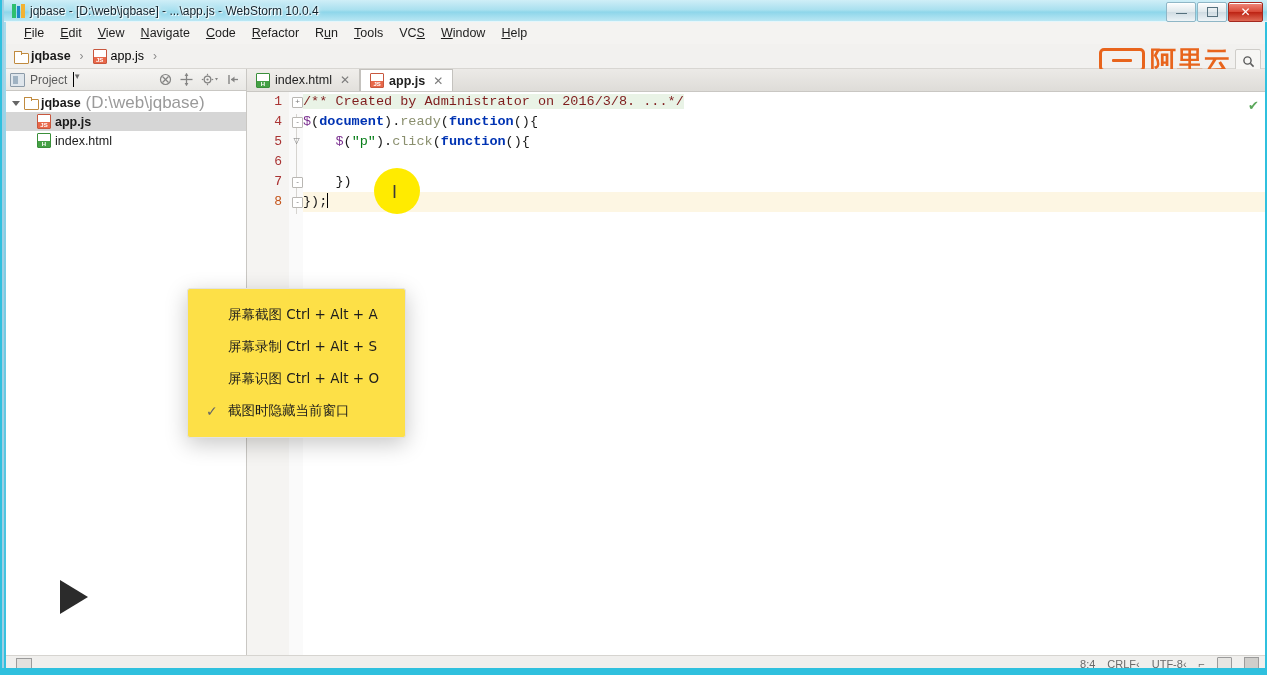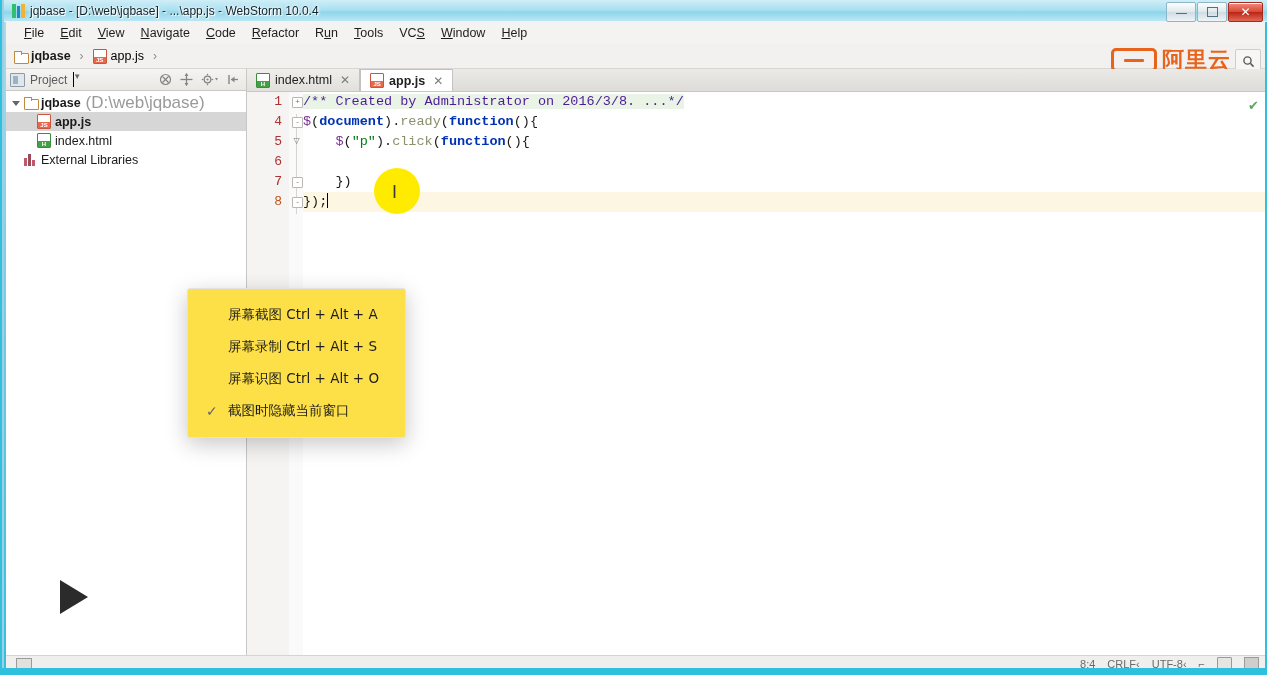--- a/index.html
+++ b/index.html
@@ -100,21 +100,21 @@
   .minjs-ico .sq{position:absolute;right:0;top:1px;width:9px;height:10px;border:1px solid #c8573e;background:#e8684a;}
 
   .alicloud{
     position:absolute;right:34px;top:3px;height:26px;display:flex;align-items:center;gap:5px;
   }
   .ali-mark{
     width:46px;height:24px;border:3px solid #e8641c;border-radius:5px;
     display:flex;align-items:center;justify-content:center;box-sizing:border-box;
   }
   .ali-mark .bar{width:20px;height:3px;background:#e8641c;border-radius:1px;}
-  .ali-txt{font-size:22px;font-weight:bold;color:#e8641c;letter-spacing:1px;
+  .ali-txt{font-size:26px;font-weight:bold;color:#e8641c;letter-spacing:1px;
     font-family:"DejaVu Sans","Liberation Sans",sans-serif;}
   .ali-search{
     position:absolute;right:4px;top:5px;width:24px;height:22px;
     border:1px solid #cfcdc9;background:#f7f6f4;border-radius:2px;
     display:flex;align-items:center;justify-content:center;
   }
 
   
   .toolhdr{
     position:absolute;left:0;top:47px;width:241px;height:22px;
@@ -177,21 +177,21 @@
     position:absolute;right:7px;height:20px;line-height:20px;
     font-family:"Liberation Mono","DejaVu Sans Mono",monospace;
     font-size:13px;color:#a33;text-align:right;
   }
   .lnum.cur{color:#c4541a;}
   .curline{position:absolute;left:0;top:0;width:1018px;height:20px;background:#fdf6e3;}
   .codeline{
     position:absolute;left:56px;height:20px;line-height:20px;white-space:pre;
     font-family:"Liberation Mono","DejaVu Sans Mono",monospace;font-size:13.5px;
   }
-  .tk-cm{color:#4c1d95;}
+  .tk-cm{color:#7f1d1d;}
   .tk-cmbg{background:#e9f3e6;}
   .tk-var{color:#7a2f8f;}
   .tk-pn{color:#1a1a1a;}
   .tk-fn{color:#8a8f6e;}
   .tk-kw{color:#0033b3;font-weight:bold;}
   .tk-str{color:#067d17;}
   .caret{display:inline-block;width:1px;height:15px;background:#000;vertical-align:-3px;}
   .foldmark{
     position:absolute;left:3px;width:9px;height:9px;border:1px solid #b9b7b3;background:#fff;
     border-radius:1px;font-size:8px;line-height:8px;text-align:center;color:#777;
@@ -375,28 +375,20 @@
               <i>JS</i>
             </span>
           <span class="tlabel b">app.js</span>
         </div>
         <div class="trow" style="padding-left:31px;">
           <span class="html-ico">
               <i>H</i>
             </span>
           <span class="tlabel">index.html</span>
         </div>
-        <div class="trow" style="padding-left:18px;">
-          <span class="lib-ico">
-            <span style="left:0;height:8px;"></span>
-            <span style="left:4px;height:12px;background:#9a4a58;"></span>
-            <span style="left:8px;height:6px;"></span>
-          </span>
-          <span class="tlabel">External Libraries</span>
-        </div>
       </div>
 
       <div class="tabbar">
         <div class="tab">
           <span class="html-ico">
               <i>H</i>
             </span>
           <span>index.html</span>
           <span class="x">✕</span>
         </div>

